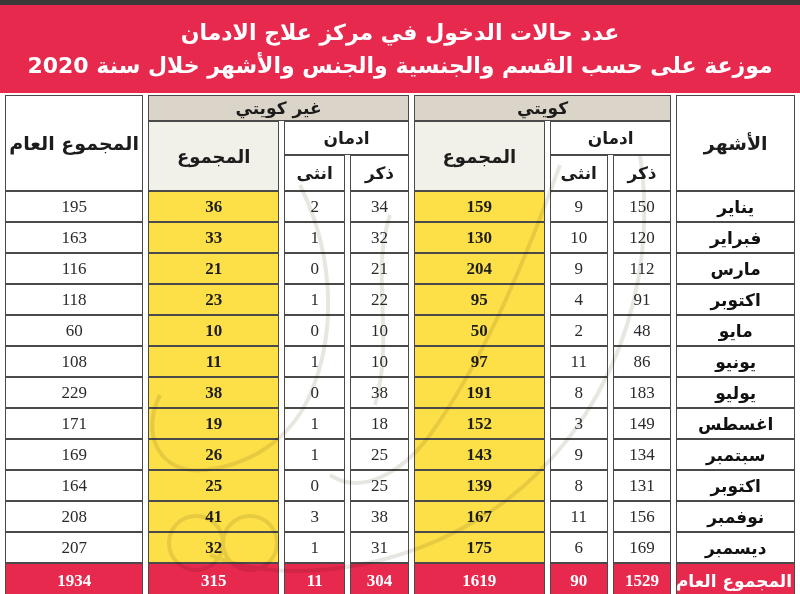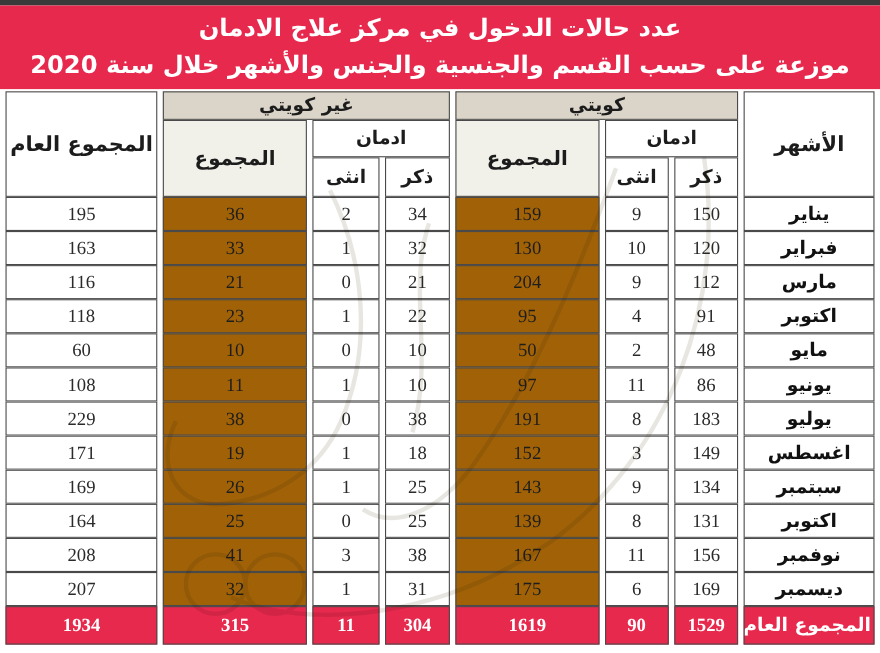--- a/index.html
+++ b/index.html
@@ -2,21 +2,21 @@
 <html lang="ar"><head>
 <meta charset="utf-8">
 <style>
   html,body{margin:0;padding:0;}
   body{
     width:800px;height:594px;position:relative;overflow:hidden;
     background:#ffffff;font-family:"DejaVu Sans",sans-serif;
   }
   .top-strip{height:5px;background:#3a3a3a;width:100%;}
   .title-block{
-    background:#e7294e;color:#ffffff;height:76px;
+    background:#e7294e;color:#ffffff;height:88px;
     display:flex;flex-direction:column;justify-content:center;align-items:center;
     text-align:center;direction:rtl;
   }
   .title-line{font-weight:bold;font-size:22px;line-height:33px;letter-spacing:0;}
   .tbl-wrap{position:relative;margin-top:2px;}
   table{
     width:800px;table-layout:fixed;direction:rtl;
     border-collapse:separate;border-spacing:5px 0;
   }
   th,td{
@@ -26,21 +26,21 @@
   }
   
   .h-group{background:#dbd5c9;font-weight:bold;font-size:17px;height:26px;color:#1c1c1c;}
   .h-white{background:#ffffff;font-weight:bold;font-size:17px;color:#1c1c1c;}
   .h-tint{background:#f1f0e9;font-weight:bold;font-size:18px;color:#1c1c1c;margin-left:36px;}
   .h-big{font-size:19px;}
   .row-adman{height:34px;}
   .row-gender{height:36px;}
   
   .c-num{background:#ffffff;font-family:Liberation Serif, serif;font-size:17px;color:#2a2a2a;height:31px;}
-  .c-total{background:#a16207;font-family:"Liberation Serif","DejaVu Serif",serif;font-weight:normal;font-size:17px;color:#1d1d1d;height:23px;}
+  .c-total{background:#fde047;font-family:"Liberation Serif","DejaVu Serif",serif;font-weight:bold;font-size:17px;color:#1d1d1d;height:23px;}
   .c-month{background:#ffffff;font-weight:bold;font-size:17px;color:#111111;height:31px;}
   
   .f-num{background:#e7294e;color:#ffffff;font-family:Liberation Serif, serif;font-weight:bold;font-size:17px;height:35px;}
   .f-label{background:#e7294e;color:#ffffff;font-weight:bold;font-size:17px;height:35px;}
   .watermark{
     position:absolute;left:0;top:30px;pointer-events:none;
     mix-blend-mode:multiply;opacity:.6;z-index:3;
   }
 </style>
 </head>

